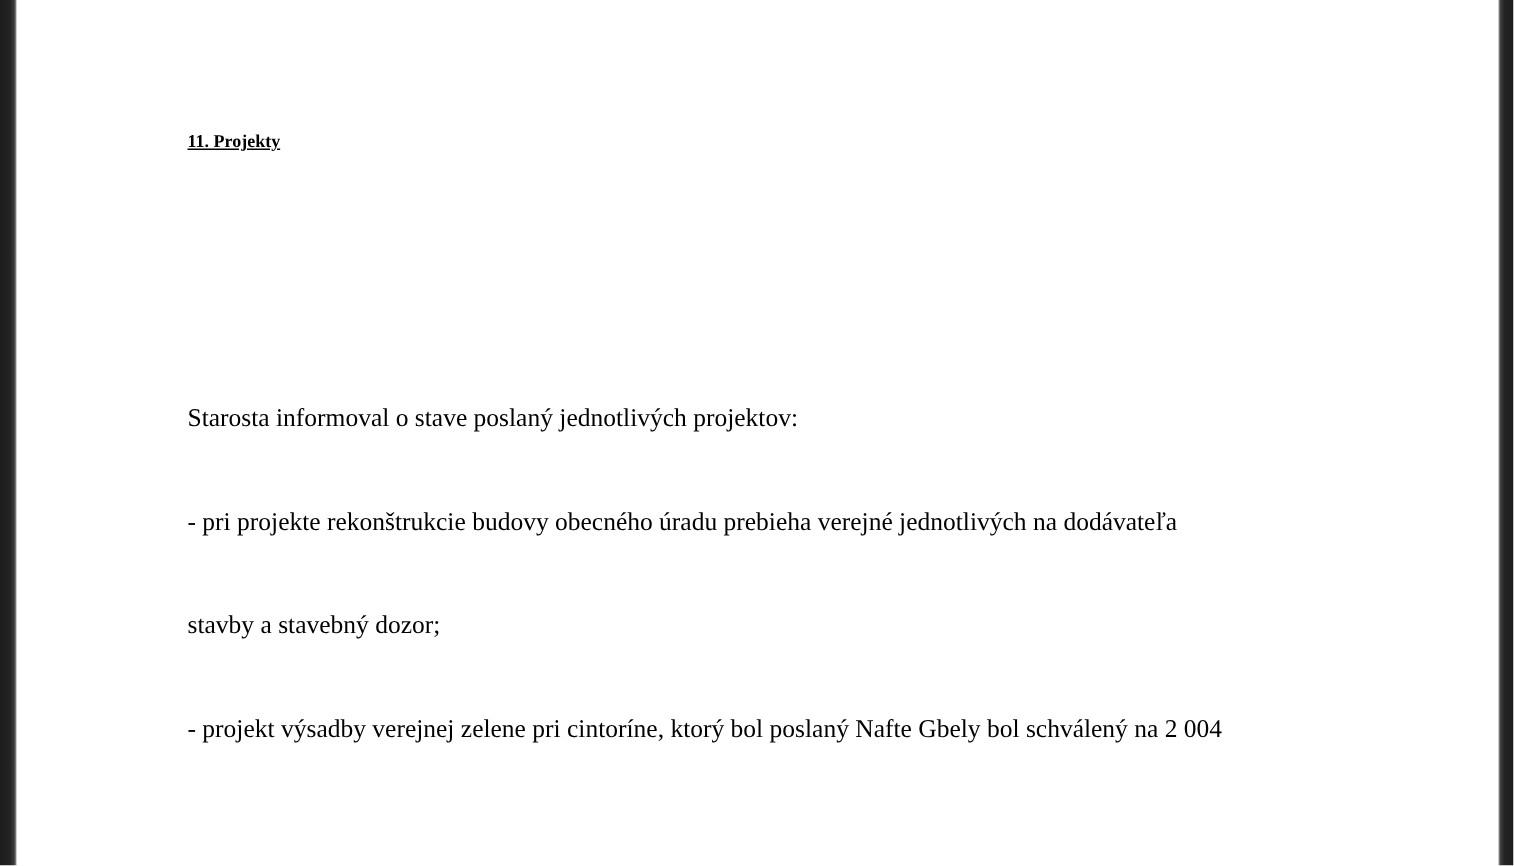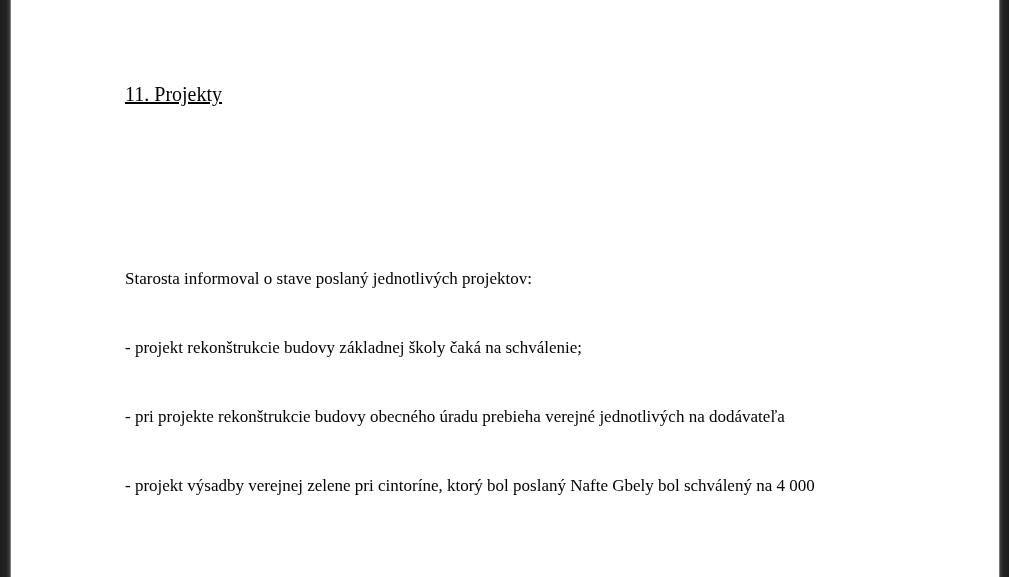--- a/index.html
+++ b/index.html
@@ -32,22 +32,22 @@
   }
   .doc-content {
     position: absolute;
     left: 125px;
     top: 14px;
     font-size: 17px;
     line-height: 23px;
     white-space: pre;
   }
   .heading {
-    font-size: 20px;
-    font-weight: normal;
+    font-size: 12px;
+    font-weight: bold;
     line-height: 23px;
     height: 23px;
     margin: 0;
   }
   .heading .underlined {
     text-decoration: underline;
   }
   .line {
     height: 23px;
     line-height: 23px;
@@ -62,23 +62,23 @@
 <div class="edge-bar left"></div>
 <div class="edge-bar right"></div>
 
 <div class="doc-content">
 
   <div class="heading"><span class="underlined">11. Projekty</span></div>
 
   <div class="blank-line"></div>
 
   <div class="line">Starosta informoval o stave poslaný jednotlivých projektov:</div>
-  <div class="line">- projekt rekonštrukcie budovy základnej školy čaká na schválenie;</div>
   <div class="line">- pri projekte rekonštrukcie budovy obecného úradu prebieha verejné jednotlivých na dodávateľa</div>
-  <div class="line">- projekt výsadby verejnej zelene pri cintoríne, ktorý bol poslaný Nafte Gbely bol schválený na 4 000</div>
+  <div class="line">stavby a stavebný dozor;</div>
+  <div class="line">- projekt výsadby verejnej zelene pri cintoríne, ktorý bol poslaný Nafte Gbely bol schválený na 2 004</div>
   
   
   
   
   
   
 
   
 
   

